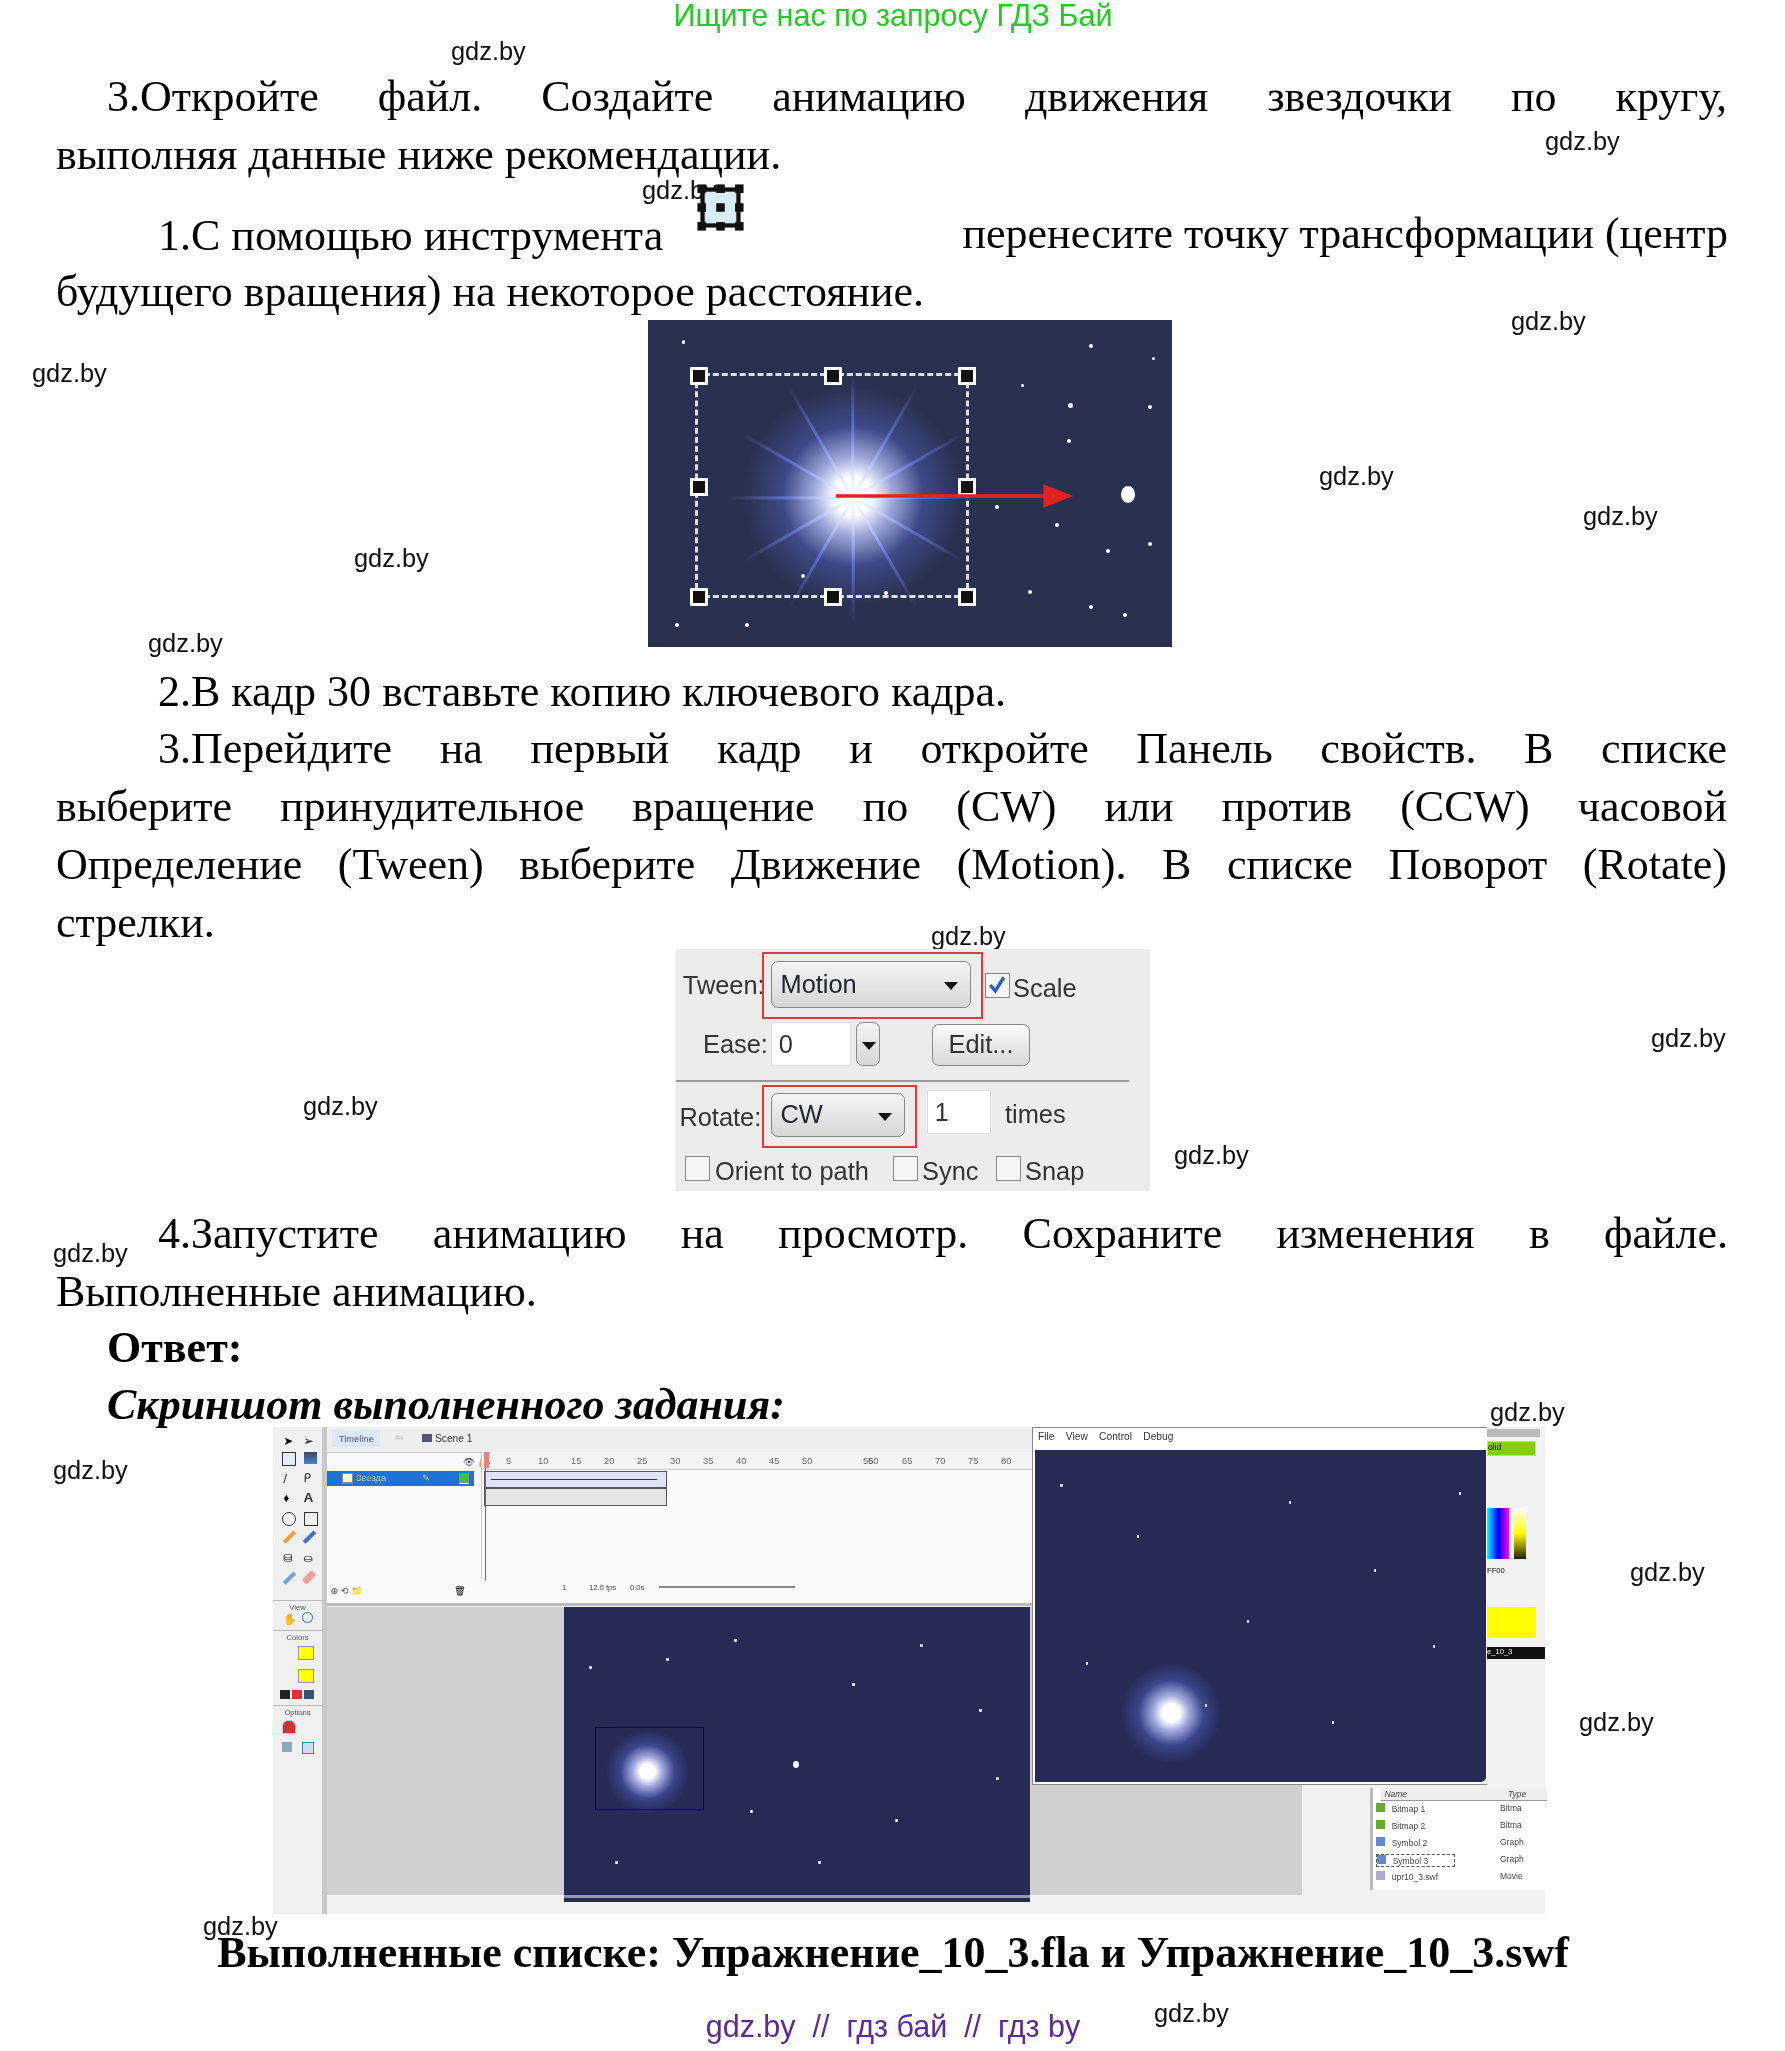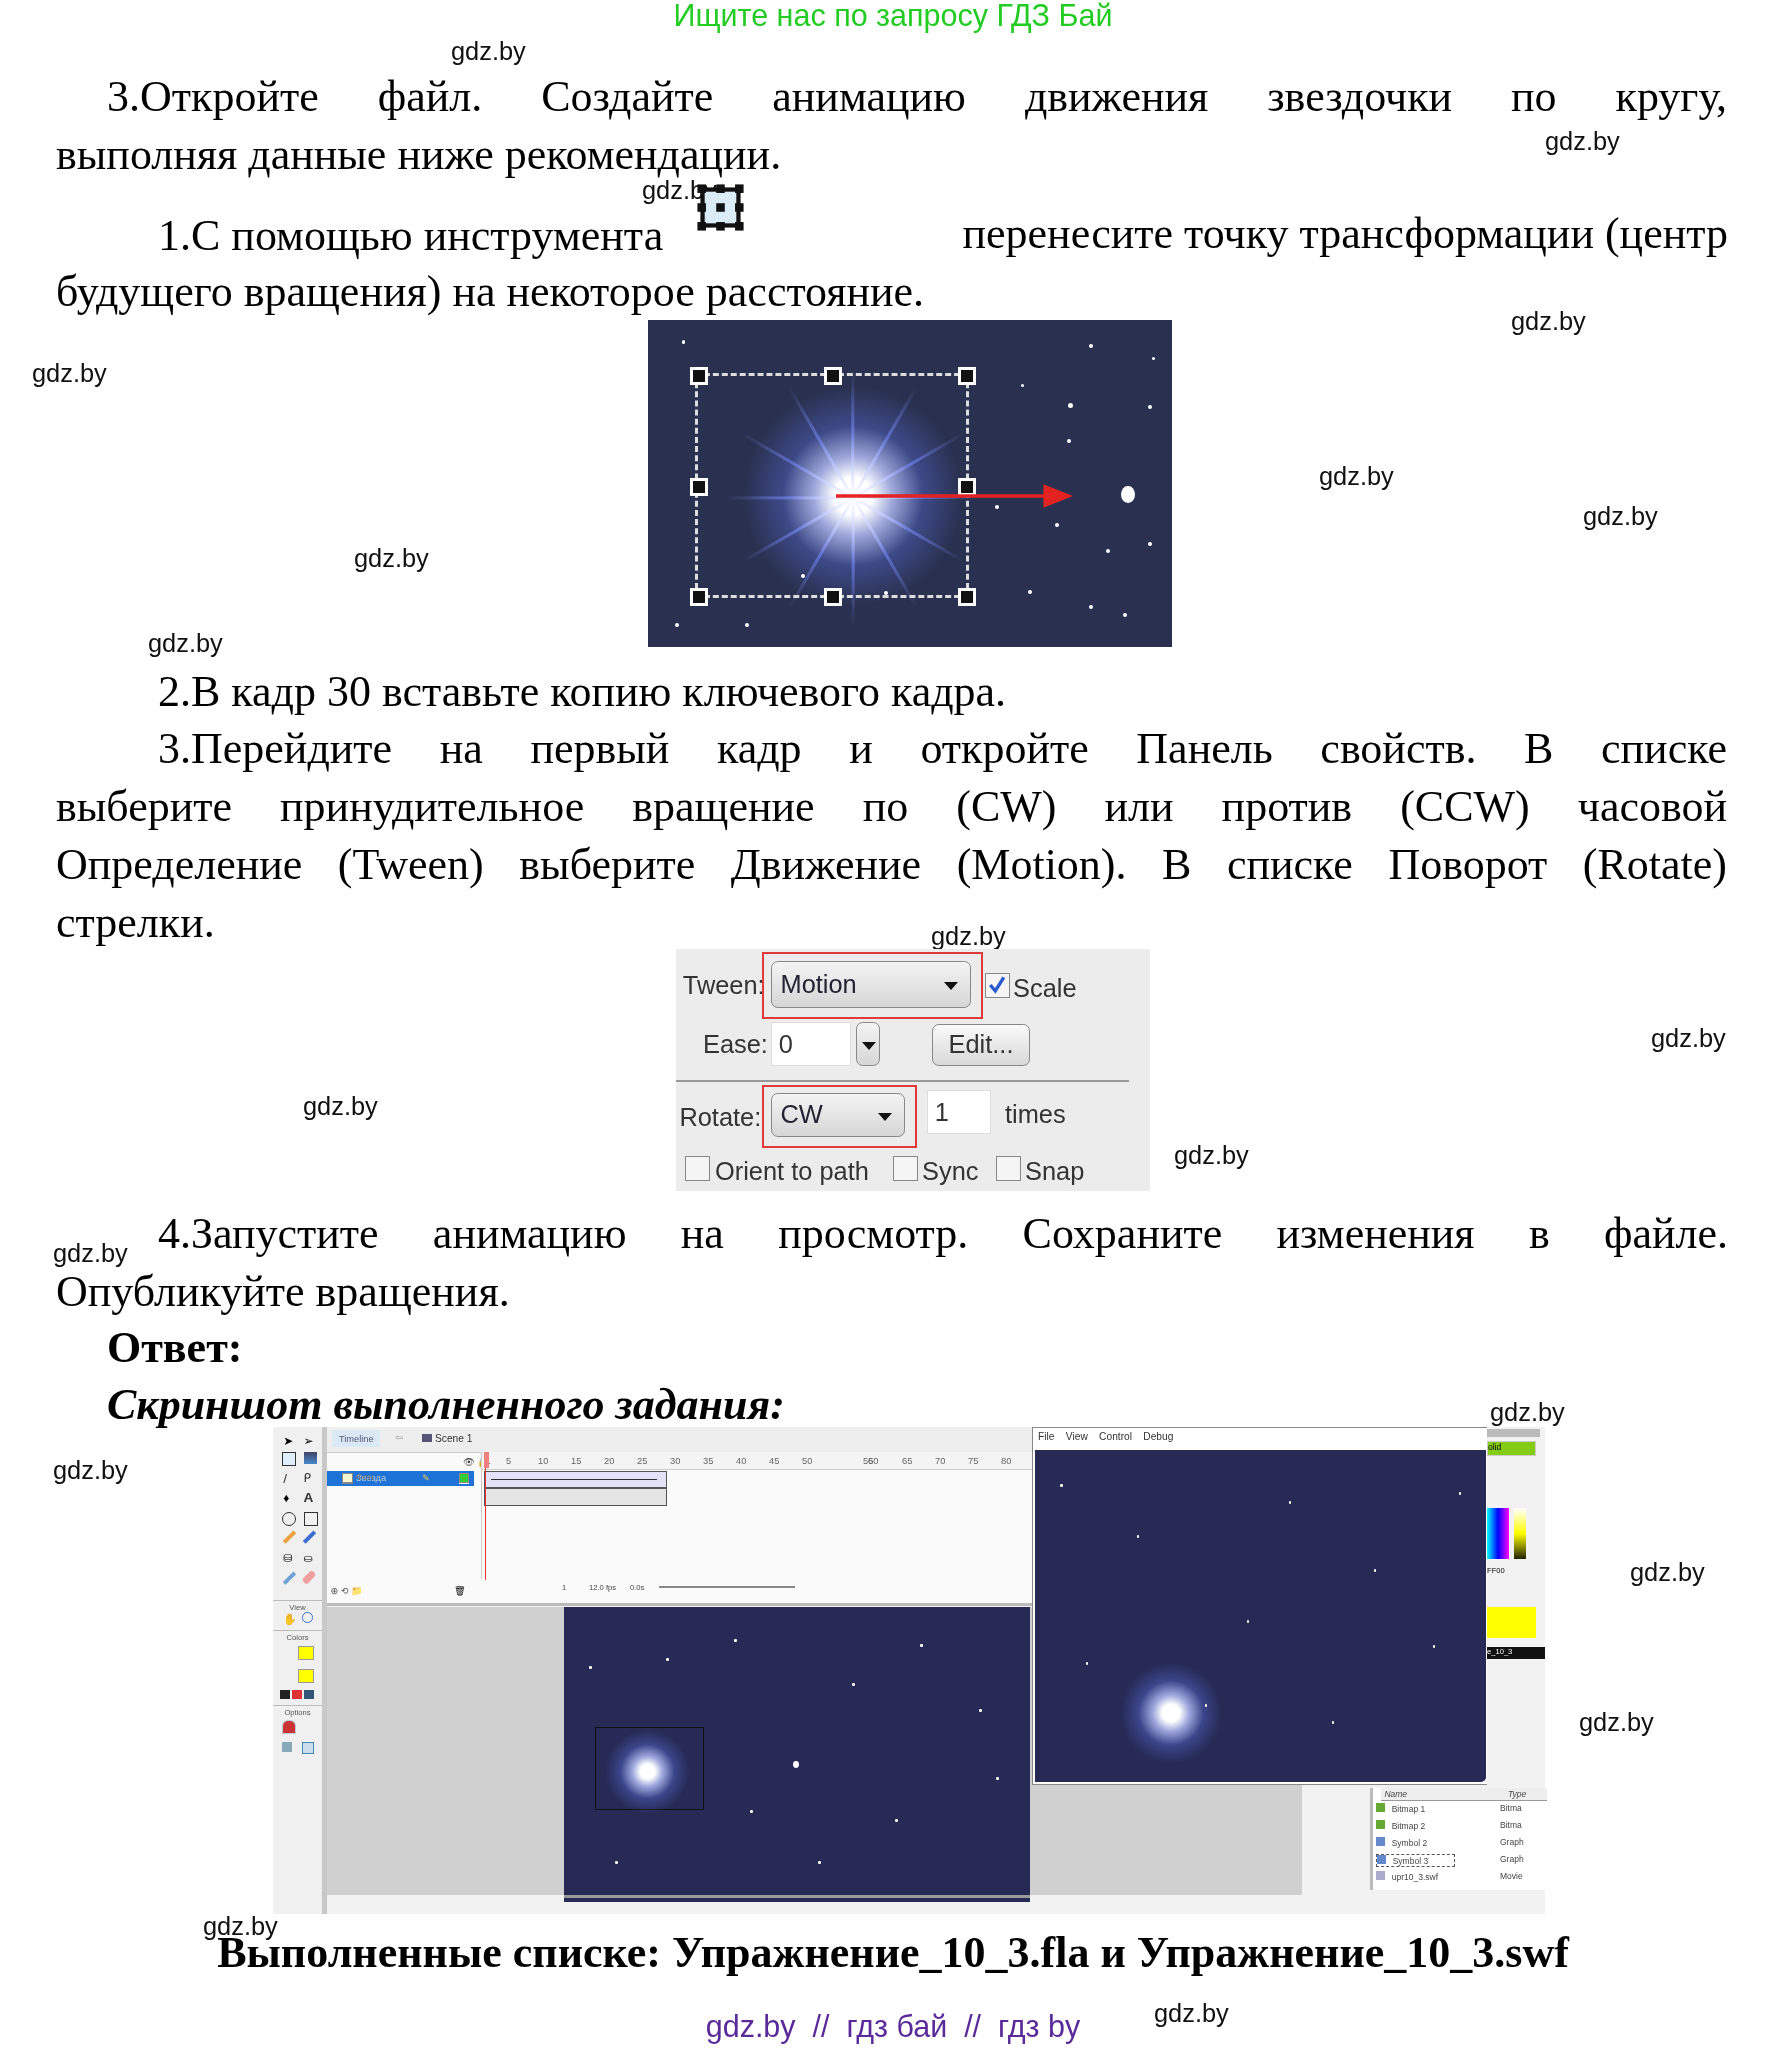--- a/index.html
+++ b/index.html
@@ -175,21 +175,21 @@
   <div class="plabel" style="left:329px;top:151px;">times</div>
   <div class="chk" style="left:8.5px;top:207px;"></div>
   <div class="plabel" style="left:39px;top:208px;">Orient to path</div>
   <div class="chk" style="left:217px;top:207px;"></div>
   <div class="plabel" style="left:246px;top:208px;">Sync</div>
   <div class="chk" style="left:320px;top:207px;"></div>
   <div class="plabel" style="left:349px;top:208px;">Snap</div>
 </div>
 
 <div class="abs" style="left:158px;top:1205px;width:1570px;font-size:44px;line-height:58px;text-align:justify;text-align-last:justify;white-space:nowrap;">4.Запустите анимацию на просмотр. Сохраните изменения в файле.</div>
-<div class="abs" style="left:56px;top:1263px;font-size:44px;line-height:58px;">Опубликуйте вращения.</div>
+<div class="abs" style="left:56px;top:1263px;font-size:44px;line-height:58px;">Выполненные анимацию.</div>
 
 <div class="abs bold" style="left:107px;top:1319px;font-size:44px;line-height:58px;">Ответ:</div>
 <div class="abs bold italic" style="left:107px;top:1376px;font-size:44px;line-height:58px;">Скриншот выполненного задания:</div>
 
 <div class="abs flash" style="left:273px;top:1427px;width:1271px;height:487px;background:#f2f2f2;">
 
   <div style="position:absolute;left:0;top:0;width:49px;height:487px;background:#f0f0f0;border-right:5.1px solid #c8c8c8;">
     <div style="position:absolute;left:10.2px;top:6.8px;font-size:12px;">➤</div>
     <div style="position:absolute;left:30.5px;top:6.8px;font-size:12px;">➢</div>
     <div style="position:absolute;left:8.5px;top:25.4px;width:12px;height:12px;border:1.7px solid #333;background:#dfeefa;"></div>

